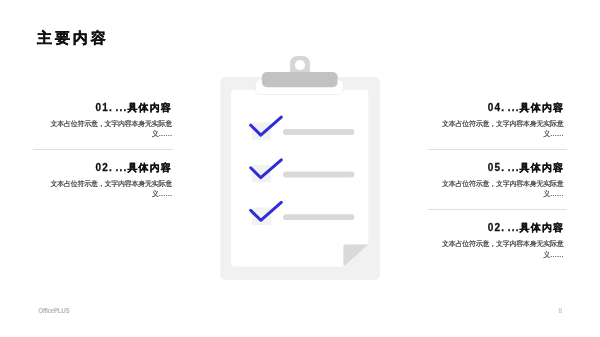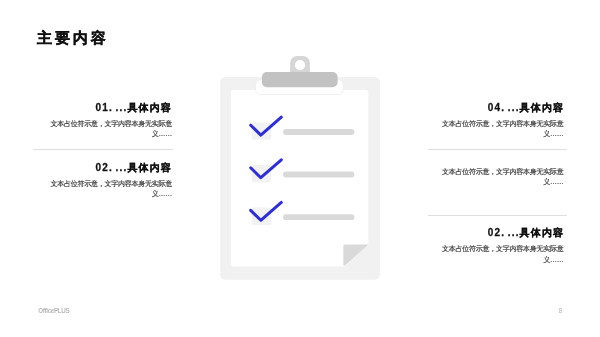--- a/index.html
+++ b/index.html
@@ -125,20 +125,21 @@
     </div>
   </div>
 
   <div class="col col-right">
     <div class="item">
       <div class="item-title">04. ...具体内容</div>
       <div class="item-body">文本占位符示意，文字内容本身无实际意义……</div>
       <div class="divider"></div>
     </div>
     <div class="item">
+      <div class="item-title">05. ...具体内容</div>
       <div class="item-body">文本占位符示意，文字内容本身无实际意义……</div>
       <div class="divider"></div>
     </div>
     <div class="item">
       <div class="item-title">02. ...具体内容</div>
       <div class="item-body">文本占位符示意，文字内容本身无实际意义……</div>
 
     </div>
   </div>
 

